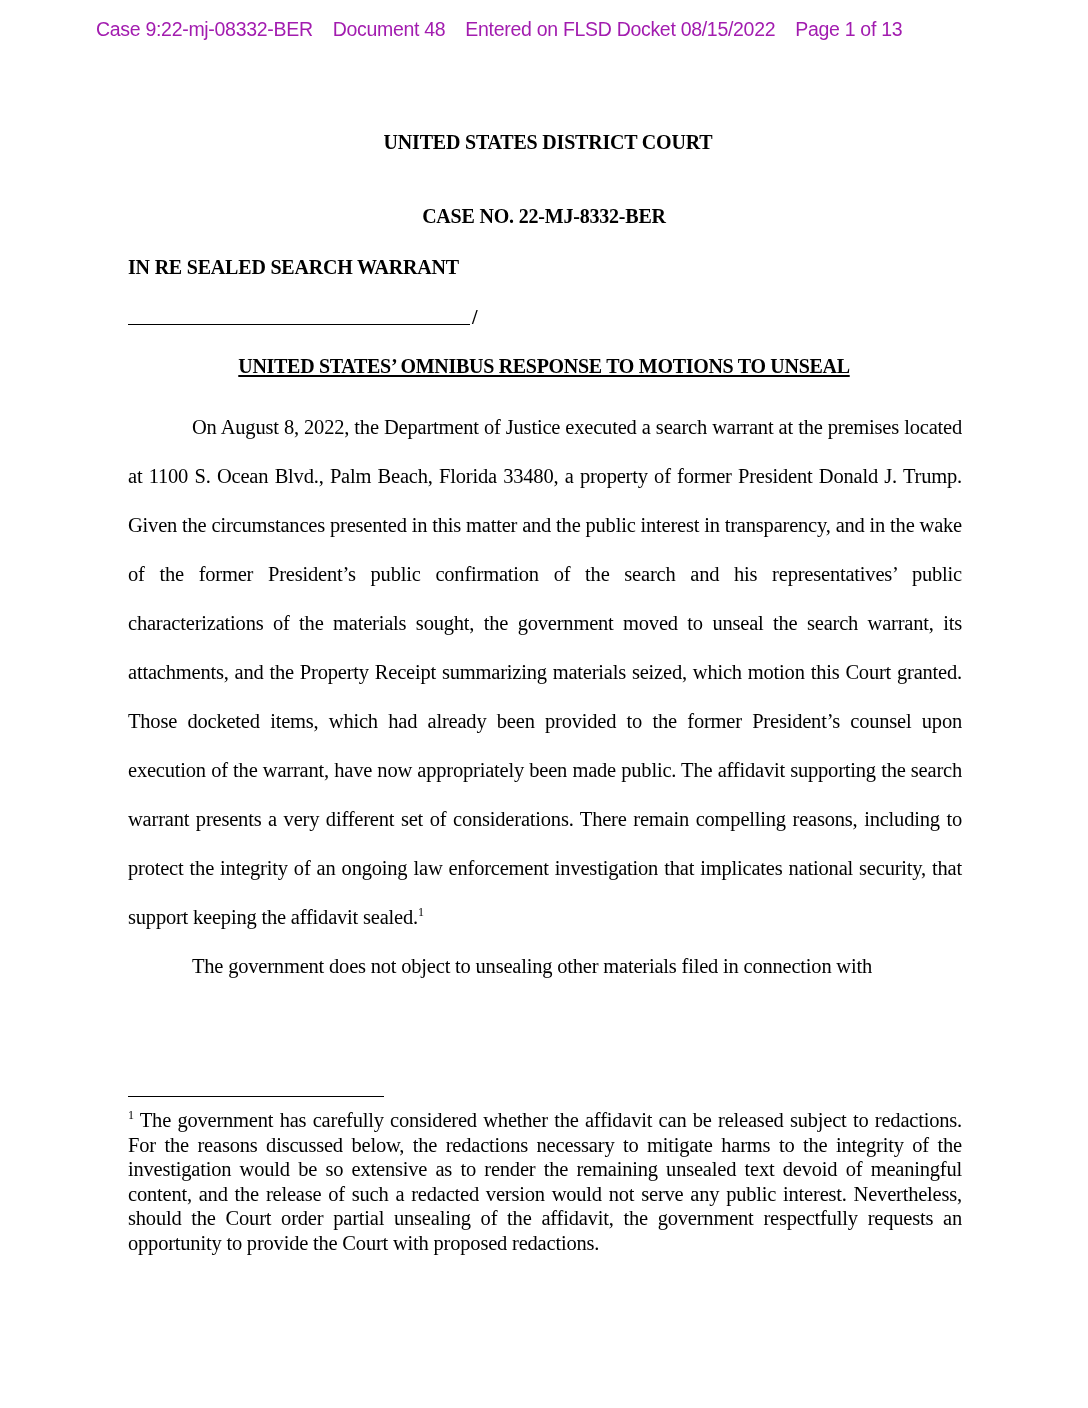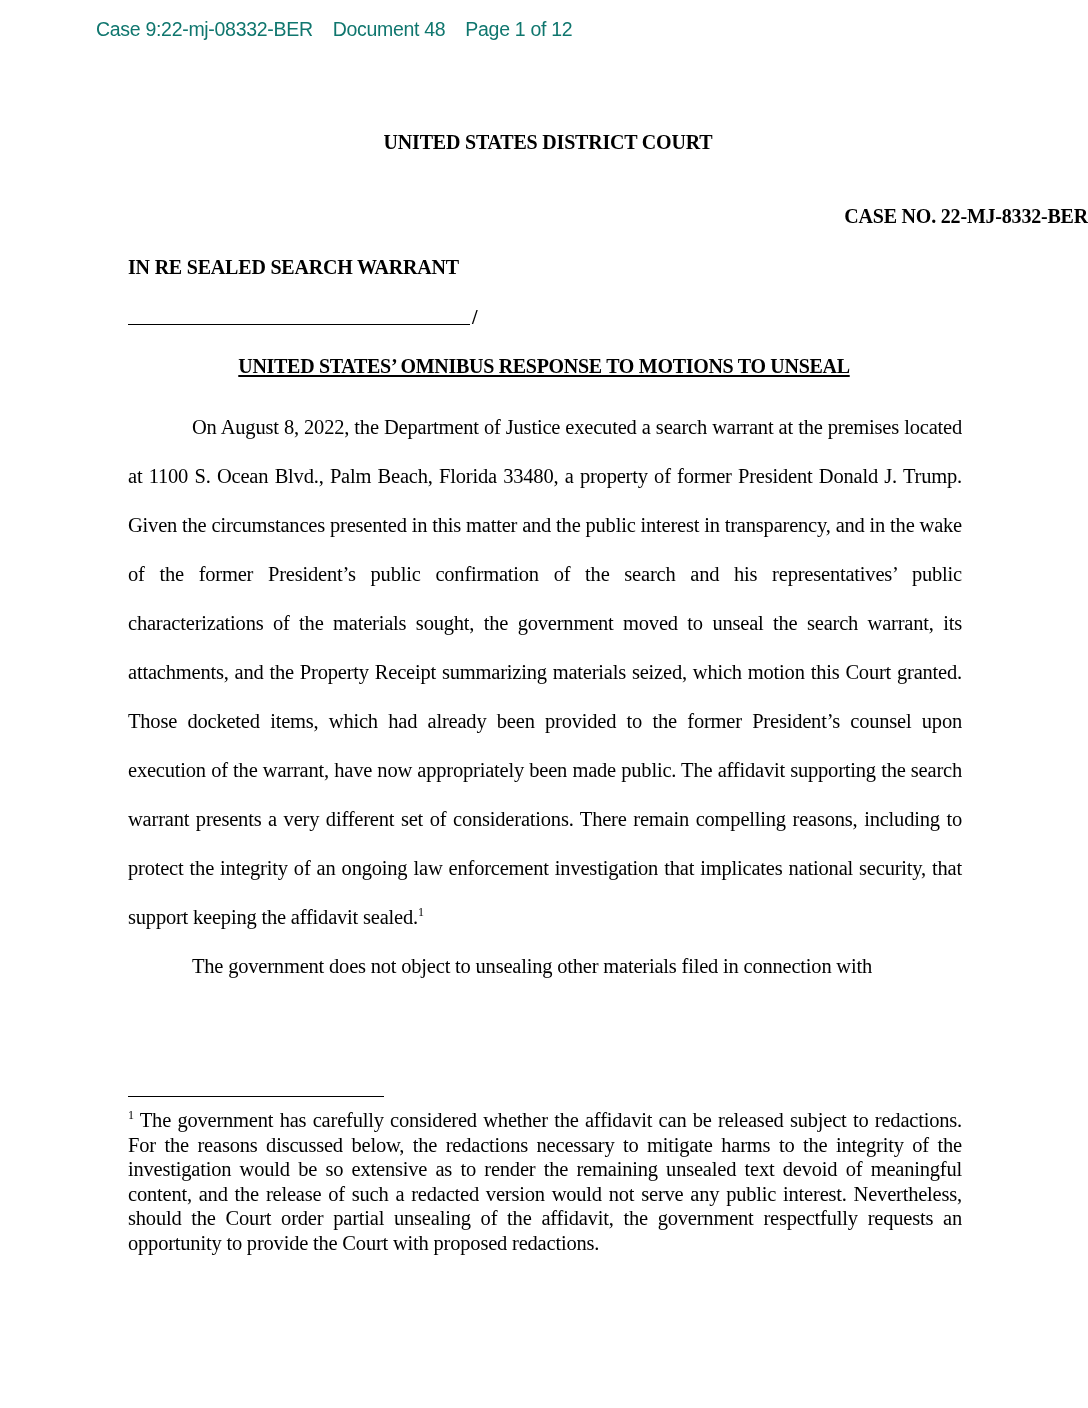--- a/index.html
+++ b/index.html
@@ -15,21 +15,21 @@
       font-family: "Liberation Serif", "DejaVu Serif", serif;
       color: #000000;
     }
     .docket-header {
       position: absolute;
       top: 18px;
       left: 96px;
       width: 900px;
       font-family: "Liberation Sans", "DejaVu Sans", sans-serif;
       font-size: 19.5px;
-      color: #0f766e;
+      color: #a21caf;
       white-space: nowrap;
       letter-spacing: -0.3px;
       word-spacing: 0px;
       display: flex;
       gap: 20px;
     }
     .court-heading {
       position: absolute;
       top: 130px;
       left: 4px;
@@ -38,21 +38,21 @@
       font-weight: bold;
       font-size: 20px;
       line-height: 24px;
       letter-spacing: -0.2px;
     }
     .case-no {
       position: absolute;
       top: 205px;
       left: 0;
       width: 1088px;
-      text-align: right;
+      text-align: center;
       font-weight: bold;
       font-size: 20px;
       letter-spacing: -0.2px;
     }
     .in-re {
       position: absolute;
       top: 256px;
       left: 128px;
       font-weight: bold;
       font-size: 20px;
@@ -131,21 +131,22 @@
       line-height: 0;
       vertical-align: super;
     }
   </style>
 </head>
 <body>
 
 <div class="docket-header">
   <span>Case 9:22-mj-08332-BER</span>
   <span>Document 48</span>
-  <span>Page 1 of 12</span>
+  <span>Entered on FLSD Docket 08/15/2022</span>
+  <span>Page 1 of 13</span>
 </div>
 
 <div class="court-heading">
   <div>UNITED STATES DISTRICT COURT</div>
 </div>
 
 <div class="case-no">CASE NO. 22-MJ-8332-BER</div>
 
 <div class="in-re">IN RE SEALED SEARCH WARRANT</div>
 

